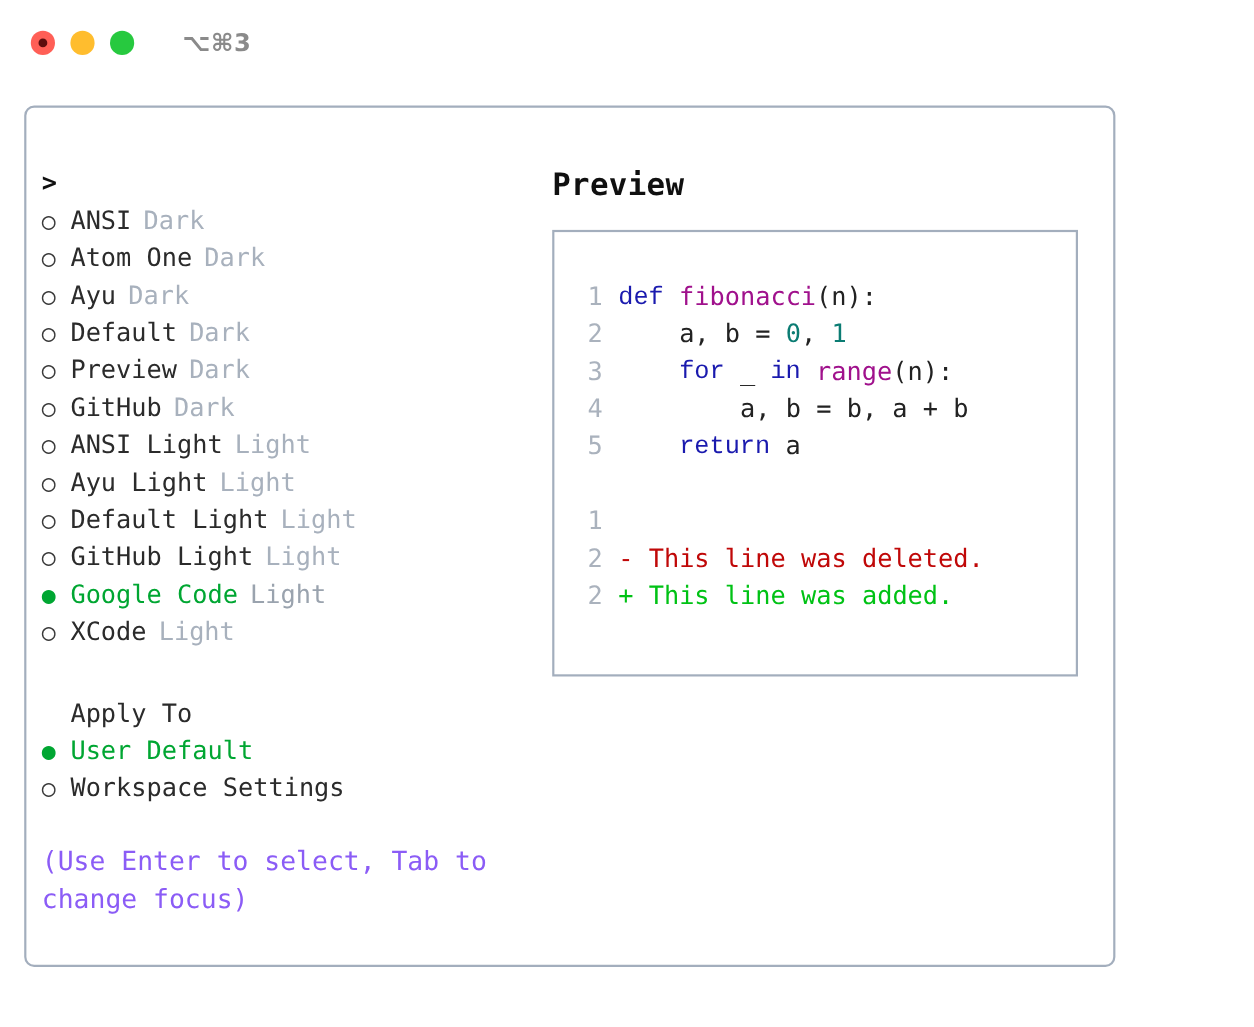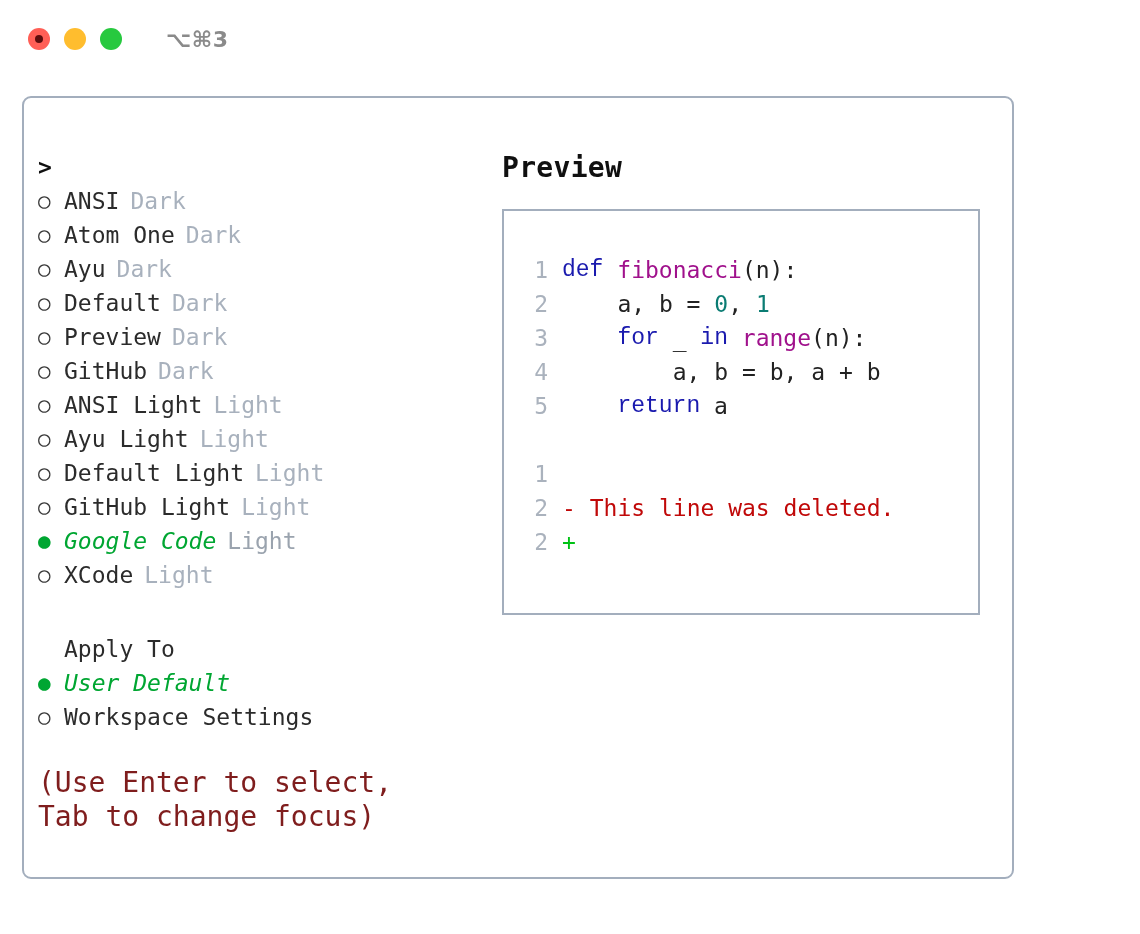--- a/index.html
+++ b/index.html
@@ -104,39 +104,39 @@
     width: 26px;
     flex: 0 0 26px;
     font-size: 21px;
     line-height: 1;
     display: inline-block;
   }
   .bullet.off { color: #3a3a3a; }
   .bullet.on  { color: #00a632; }
 
   .lbl      { color: #2b2b2b; }
-  .lbl.sel  { color: #00a632; font-style: italic; }
+  .lbl.sel  { color: #00a632; }
   .mode     { color: #a8b1bd; margin-left: 11px; }
   .mode.sel { color: #9aa3ae; }
 
   .section-head {
     height: 34px;
     display: flex;
     align-items: center;
     font-size: 23px;
     color: #2b2b2b;
     padding-left: 26px;
   }
 
   .spacer-lg { height: 40px; }
 
   .hint {
     margin-top: 32px;
-    font-size: 28px;
-    color: #7f1d1d;
+    font-size: 24px;
+    color: #8b5cf6;
     line-height: 34px;
     width: 410px;
     white-space: pre-wrap;
   }
 
   
   .right-col {
     position: absolute;
     left: 478px;
     top: 52px;
@@ -299,20 +299,20 @@
               <div class="code-line"><span class="ln">1</span><span class="kw">def</span><span class="pl"> </span><span class="fn">fibonacci</span><span class="pl">(n):</span></div>
               <div class="code-line"><span class="ln">2</span><span class="pl">    a, b = </span><span class="num">0</span><span class="pl">, </span><span class="num">1</span></div>
               <div class="code-line"><span class="ln">3</span><span class="pl">    </span><span class="kw">for</span><span class="pl"> _ </span><span class="kw">in</span><span class="pl"> </span><span class="fn">range</span><span class="pl">(n):</span></div>
               <div class="code-line"><span class="ln">4</span><span class="pl">        a, b = b, a + b</span></div>
               <div class="code-line"><span class="ln">5</span><span class="pl">    </span><span class="kw">return</span><span class="pl"> a</span></div>
             </div>
           <div class="blank-line"></div>
           <div id="diff-block">
               <div class="code-line"><span class="ln">1</span><span class="ctx">  </span></div>
               <div class="code-line"><span class="ln">2</span><span class="del">- </span><span class="del">This line was deleted.</span></div>
-              <div class="code-line"><span class="ln">2</span><span class="add">+ </span></div>
+              <div class="code-line"><span class="ln">2</span><span class="add">+ </span><span class="add">This line was added.</span></div>
             </div>
         </div>
       </div>
 
     </div>
   </div>
 </div>
 
 </body></html>

